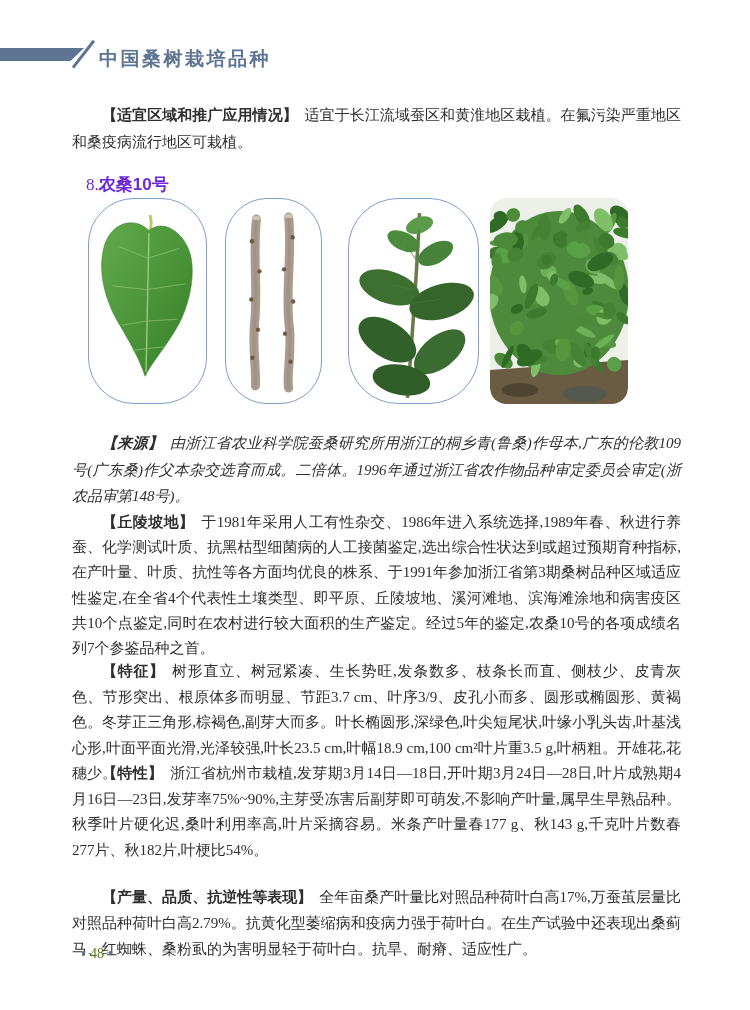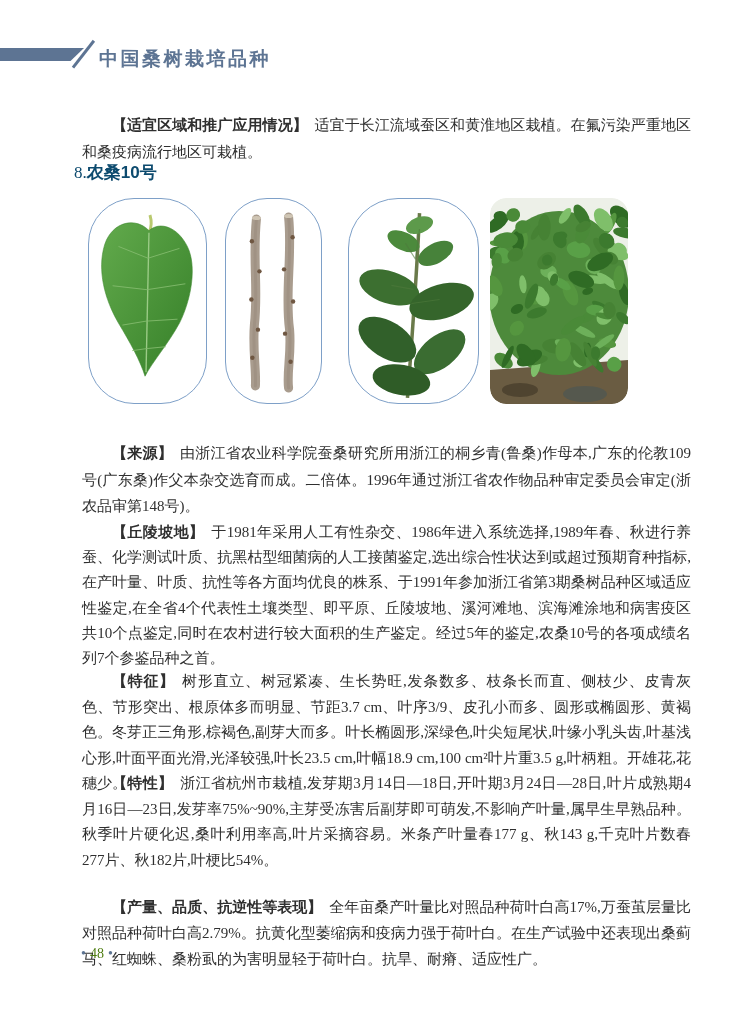--- a/index.html
+++ b/index.html
@@ -18,35 +18,35 @@
     position:absolute;left:82px;top:37px;width:2.5px;height:34px;
     background:#5d7493;transform:rotate(38deg);transform-origin:center;
   }
   .book-title{
     position:absolute;left:99px;top:46px;
     font-family:"Liberation Sans","DejaVu Sans",sans-serif;
     font-weight:bold;font-size:19px;letter-spacing:2.5px;color:#5d7493;
   }
   
   .para{
-    position:absolute;left:72px;width:609px;margin:10px;
+    position:absolute;left:72px;width:609px;margin:0;
     font-size:15px;text-align:justify;text-indent:2em;
     color:#2f2f2f;
   }
   .para b{font-weight:bold;margin-right:0.45em;}
   .p-intro{top:102px;line-height:26.5px;}
-  .p-source{top:430px;line-height:26.5px;}
+  .p-source{top:430px;line-height:26.5px;font-style:italic;}
   .p-breeding{top:510px;line-height:25.2px;}
   .p-traits{top:659px;line-height:25.6px;}
   .p-character{top:761px;line-height:25.6px;}
   .p-yield{top:884px;line-height:26px;font-family:Liberation Serif, serif;}
   
   .section-heading{
-    position:absolute;left:74px;top:161px;margin:0;
-    font-size:17px;color:#0c4a6e;font-weight:normal;
+    position:absolute;left:74px;top:161px;margin:12px;
+    font-size:17px;color:#6d28d9;font-weight:normal;
   }
   .section-heading .num{font-family:"Liberation Serif","DejaVu Serif",serif;}
   .section-heading .name{
     font-family:"Liberation Sans","DejaVu Sans",sans-serif;font-weight:bold;
   }
   
   .fig{
     position:absolute;top:198px;height:206px;box-sizing:border-box;
     border:1.5px solid #7ea0c8;background:#ffffff;overflow:hidden;
   }

